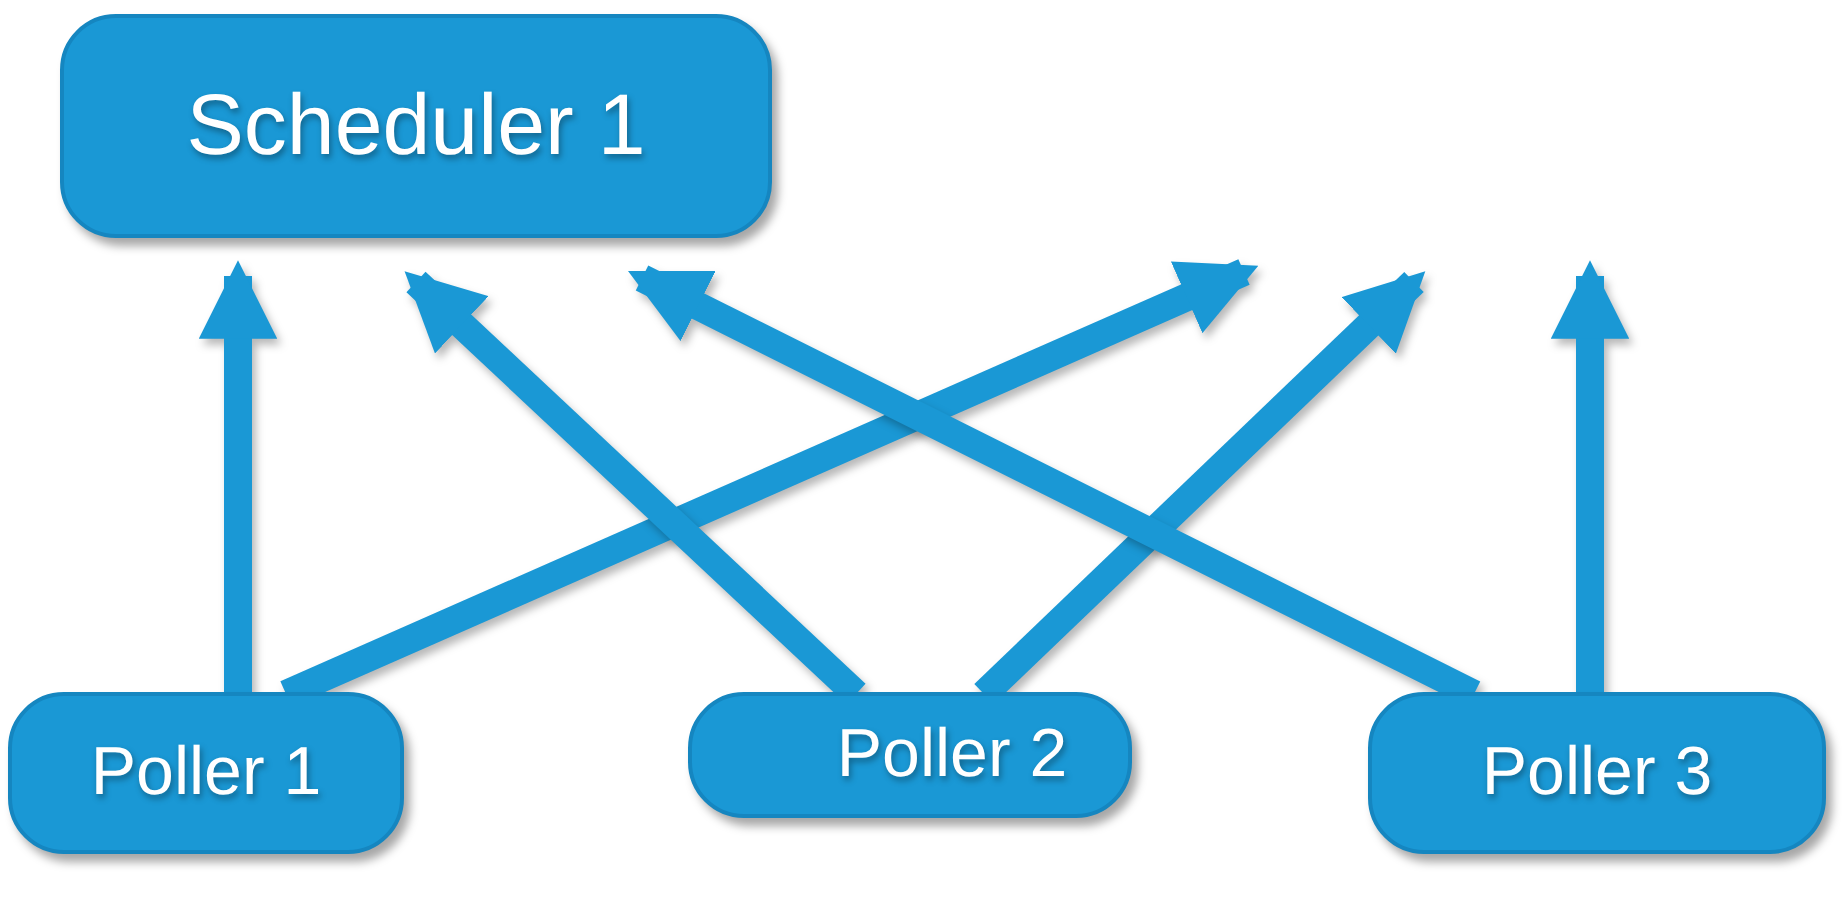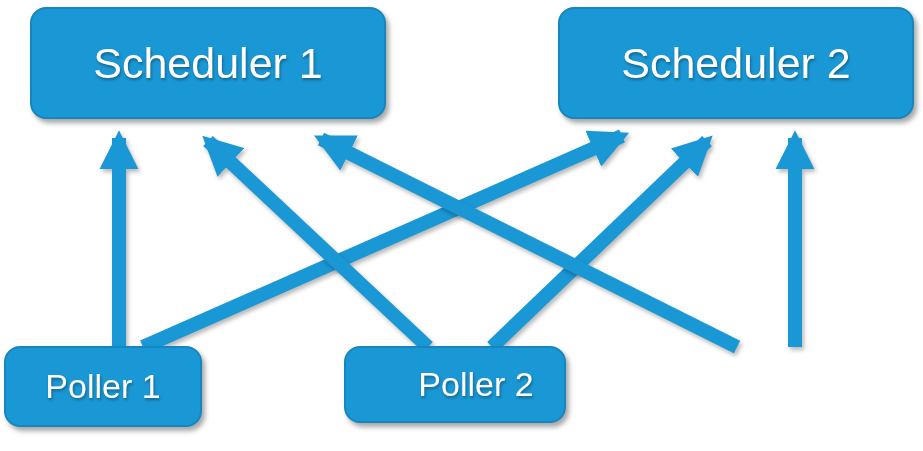--- a/index.html
+++ b/index.html
@@ -25,37 +25,37 @@
     stroke-width: 14;
     filter: drop-shadow(2px 3px 2px rgba(0,0,0,0.28));
   }
 
   #ah path { fill: var(--arrow, #1a98d5); }
 
   .node {
     position: absolute;
     background: var(--node-fill, #1a98d5);
     border: 2px solid var(--node-border, #1586c0);
-    border-radius: 16px;
+    border-radius: 28px;
     display: flex;
     align-items: center;
     justify-content: center;
     color: var(--text, #ffffff);
     box-shadow: 3px 4px 5px rgba(0,0,0,0.35);
     text-shadow: 1px 2px 3px rgba(0,0,0,0.35);
     white-space: nowrap;
   }
 
   .scheduler { font-size: 43px; }
   .poller    { font-size: 34px; }
 
   #scheduler1 { left: 30px;  top: 7px;   width: 356px; height: 112px; }
   #scheduler2 { left: 558px; top: 7px;   width: 356px; height: 112px; }
   #poller1    { left: 4px;   top: 346px; width: 198px; height: 81px; }
-  #poller2    { left: 344px; top: 346px; width: 222px; height: 77px; padding-left: 42px; }
+  #poller2    { left: 344px; top: 346px; width: 222px; height: 63px; padding-left: 42px; }
   #poller3    { left: 684px; top: 346px; width: 229px; height: 81px; }
 </style>
 </head>
 <body>
 
 <div class="canvas">
 
   <svg class="edges" viewBox="0 0 923 451" xmlns="http://www.w3.org/2000/svg" aria-hidden="true">
     <defs>
       <marker id="ah" viewBox="0 0 10 10" refX="8" refY="5" markerWidth="2.8" markerHeight="2.8" orient="auto">
@@ -67,26 +67,26 @@
     <line class="edge" x1="428" y1="347" x2="208" y2="141" marker-end="url(#ah)"></line>
     <line class="edge" x1="492" y1="347" x2="707" y2="141" marker-end="url(#ah)"></line>
     <line class="edge" x1="737" y1="347" x2="321" y2="139" marker-end="url(#ah)"></line>
     <line class="edge" x1="795" y1="347" x2="795" y2="138" marker-end="url(#ah)"></line>
   </svg>
 
   <div class="node scheduler" id="scheduler1">
     <span>Scheduler 1</span>
   </div>
 
-  <div class="node scheduler" id="scheduler2">
-    <span>Scheduler 2</span>
-  </div>
 
   <div class="node poller" id="poller1">
     <span>Poller 1</span>
   </div>
 
   <div class="node poller" id="poller2">
     <span>Poller 2</span>
   </div>
 
+  <div class="node poller" id="poller3">
+    <span>Poller 3</span>
+  </div>
 
 </div>
 
 </body></html>

